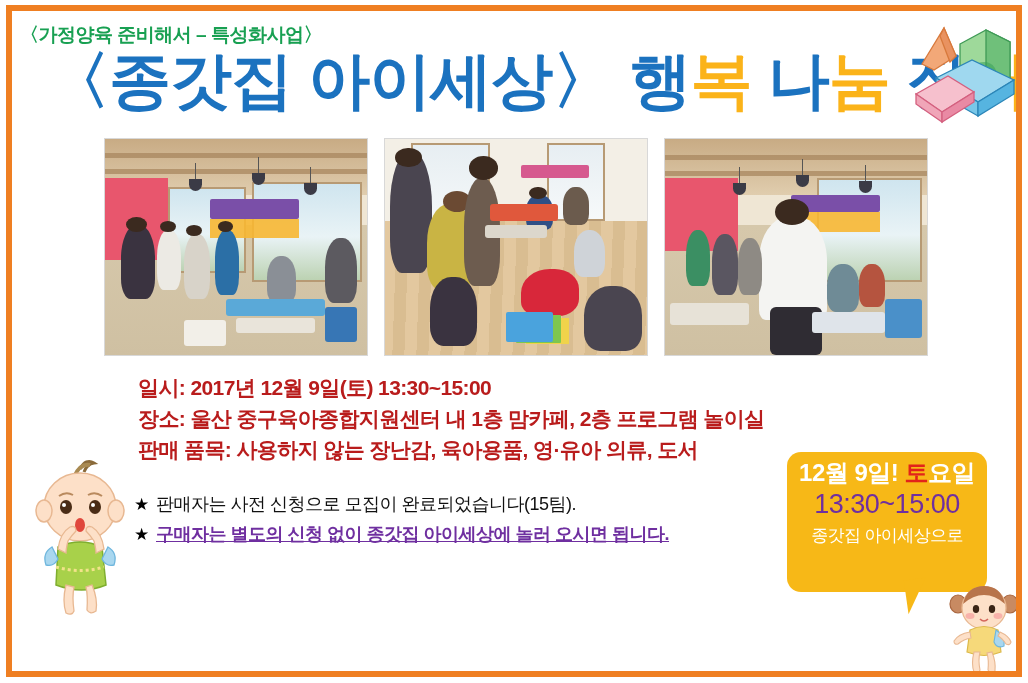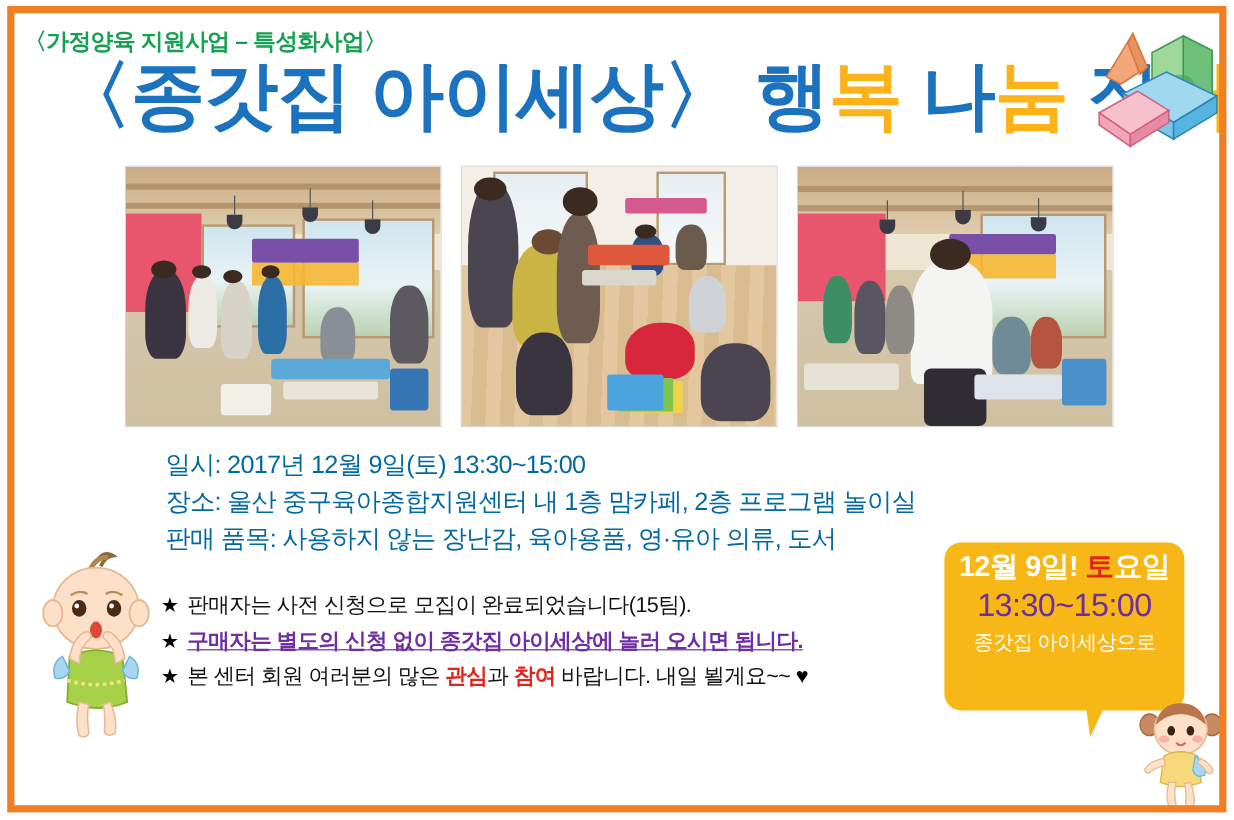--- a/index.html
+++ b/index.html
@@ -134,22 +134,22 @@
     position:absolute; background:#4aa3dd; border-radius:2px;
     box-shadow: 9px 2px 0 -1px #7ec64f, 18px 4px 0 -2px #f0d34b;
   }
 
   
   .info {
     position: absolute;
     left: 138px;
     top: 373px;
     font-size: 21px;
-    font-weight: normal;
-    color: #0369a1;
+    font-weight: bold;
+    color: #b91c1c;
     line-height: 1.47;
     letter-spacing: -0.6px;
     white-space: nowrap;
   }
   .info div { margin: 0; }
 
   
   .bullets {
     position: absolute;
     left: 134px;
@@ -214,21 +214,21 @@
 
   
   .baby-left { position: absolute; left: 22px; top: 455px; width: 118px; height: 165px; }
   .baby-right { position: absolute; left: 946px; top: 578px; width: 76px; height: 98px; }
 </style>
 </head>
 <body>
 
 <div class="poster">
 
-  <div class="subtitle">〈가정양육 지원사업 – 특성화사업〉</div>
+  <div class="subtitle">〈가정양육 준비해서 – 특성화사업〉</div>
 
   <div class="main-title">
     <span class="blue">〈종갓집 아이세상〉</span><span class="blue"> 행</span><span class="orange">복</span><span class="blue"> 나</span><span class="orange">눔</span><span class="blue"> 장</span><span class="orange">터</span>
   </div>
 
   <div class="blocks">
     <svg width="108" height="104" viewBox="0 0 108 104" aria-hidden="true">
 
       <polygon points="12,42 34,6 46,34 24,48" fill="#f2a878" stroke="#d8793c" stroke-width="1.3"></polygon>
       <polygon points="34,6 46,34 40,40 30,14" fill="#e99260" stroke="#d8793c" stroke-width="1.3"></polygon>
@@ -340,23 +340,20 @@
     <div class="row">
       <span class="star">★</span><span>판매자는 사전 신청으로 모집이 완료되었습니다(15팀).</span>
     </div>
 
     <div class="row">
       <span class="star">★</span><span class="b-purple">구매자는 별도의 신청 없이 종갓집 아이세상에 놀러 오시면 됩니다.</span>
     </div>
 
 
 
-    <div class="row">
-      <span class="star">★</span><span>본 센터 회원 여러분의 많은 </span><span class="b-red">관심</span><span>과 </span><span class="b-red">참여</span><span> 바랍니다. 내일 뵐게요~~ </span><span class="heart">♥</span>
-    </div>
 
   </div>
 
   <div class="bubble">
     <div class="bub-l1"><span>12월 9일! </span><span class="sat">토</span><span>요일</span></div>
     <div class="bub-l2">13:30~15:00</div>
     <div class="bub-l3">종갓집 아이세상으로</div>
   </div>
   <div class="bubble-tail"></div>
 

